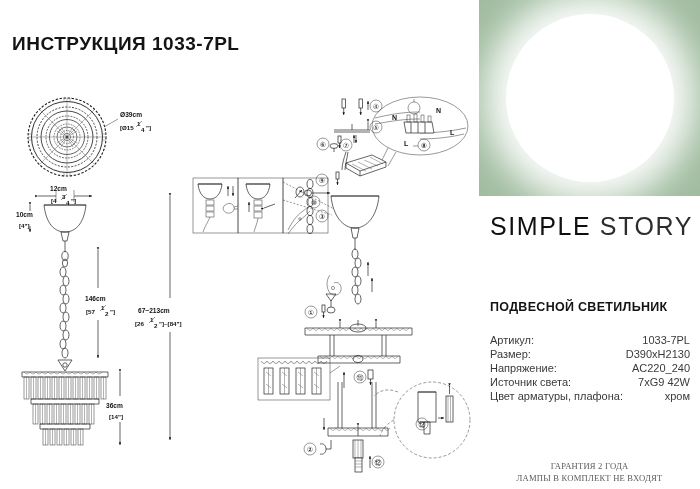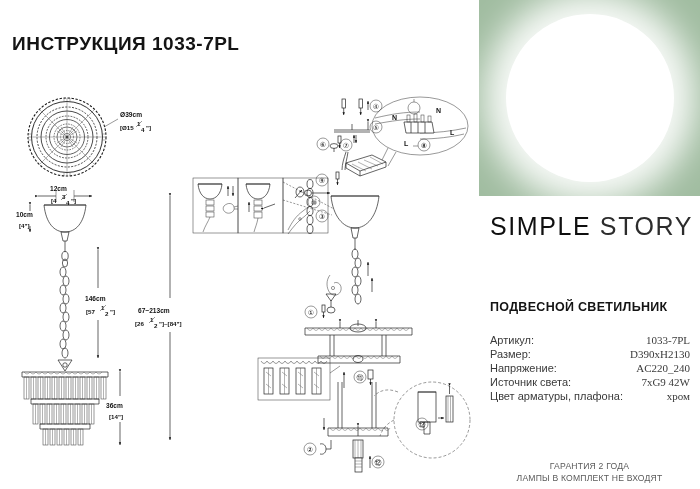--- a/index.html
+++ b/index.html
@@ -55,28 +55,29 @@
   }
 
   
   #specs {
     position:absolute; left:490px; top:333px;
     width:200px;
     font-size:11px; color:#3a3a3a;
   }
   #specs .row { display:flex; justify-content:space-between; line-height:14px; white-space:nowrap; }
   #specs .k { text-align:left; }
-  #specs .v { padding-left:6px;font-family:Liberation Serif, serif; }
+  #specs .v { padding-left:6px; }
 
   
   #warranty {
     position:absolute; left:479px; top:461px;
     width:221px; text-align:center;
     font-size:8.6px; color:#5a5a5a; line-height:11.5px;
     letter-spacing:0.2px;
+    font-family:Liberation Serif, serif;
   }
 
   
   #drawings { position:absolute; left:0; top:0; width:479px; height:489px; }
   #drawings svg { display:block; }
 
   .dim { font-family:"Liberation Sans", sans-serif; font-size:6.6px; fill:#111; font-weight:bold; }
   .dimsub { font-family:"Liberation Sans", sans-serif; font-size:6.2px; fill:#111; font-weight:bold; }
   .cal { font-family:"Liberation Sans", sans-serif; font-size:7px; fill:#111; }
   .wl  { font-family:"Liberation Sans", sans-serif; font-size:7px; fill:#111; font-weight:bold; }

